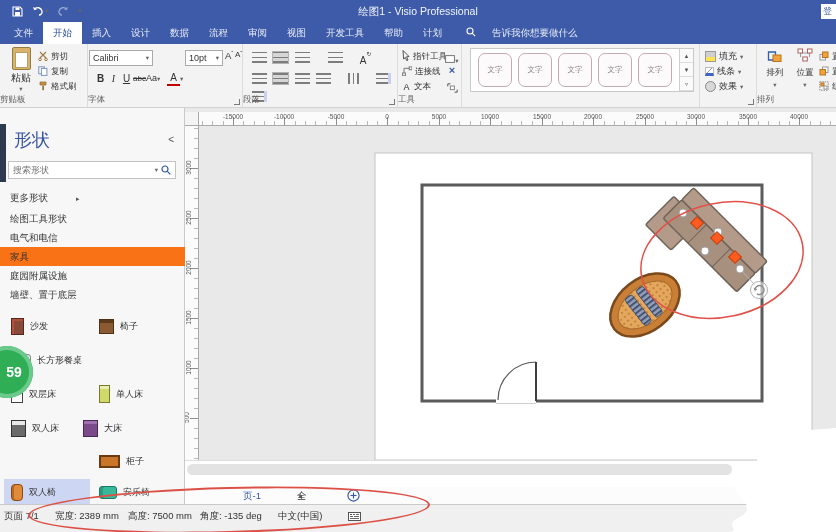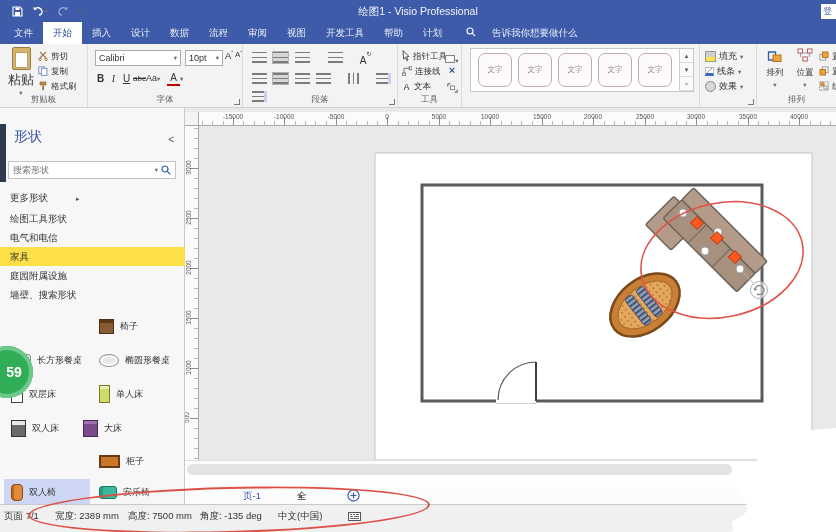--- a/index.html
+++ b/index.html
@@ -13,39 +13,39 @@
   #title{left:50%;top:0;transform:translateX(-50%);line-height:22px;font-size:10.5px;color:#f2f4fb;white-space:nowrap}
   #signin{right:0;top:4px;width:13px;height:15px;background:#fff;color:#3d5ba9;font-size:9px;line-height:15px;overflow:hidden;padding-left:2px}
   
   #tabrow{left:0;top:22px;width:836px;height:22px;background:#3d5ba9;display:flex;align-items:stretch;color:#e8ecf7;font-size:9.5px;padding-left:4px;box-sizing:border-box}
   .tab{padding:0 10px;line-height:22px;white-space:nowrap}
   .tab.active{background:#fff;color:#2b4d9c}
   #ribbon-search{display:flex;align-items:center;gap:16px;margin-left:14px;white-space:nowrap}
   
   #ribbon{left:0;top:44px;width:836px;height:64px;background:#f3f3f3;border-bottom:1px solid #d2d2d2;box-sizing:border-box}
   .rgroup{position:absolute;top:0;height:63px;border-right:1px solid #dcdcdc;box-sizing:border-box}
-  .glabel{position:absolute;bottom:1px;left:0;right:0;text-align:center;font-size:8.5px;color:#5e5e5e;white-space:nowrap}
+  .glabel{position:absolute;bottom:1px;left:0;right:0;text-align:left;font-size:8.5px;color:#5e5e5e;white-space:nowrap}
   .launcher{position:absolute;right:2px;bottom:2px;width:5px;height:5px;border-right:1px solid #7a7a7a;border-bottom:1px solid #7a7a7a}
   .sbtn{display:flex;align-items:center;gap:3px;height:15px;font-size:8.5px;color:#333;white-space:nowrap}
   .chev{font-size:6.5px;color:#666}
   .combo{height:16px;background:#fff;border:1px solid #ababab;font-size:9px;color:#333;display:flex;align-items:center;padding:0 3px;box-sizing:border-box}
   .fmt{display:inline-block;text-align:center;font-size:10px;color:#333;width:13px;line-height:15px}
   .pbar{width:15px;height:11px;display:inline-block;margin:1px;background:repeating-linear-gradient(to bottom,#7d7d7d 0 1.5px,transparent 1.5px 4.6px)}
   .pbar.vert{background:repeating-linear-gradient(to right,#7d7d7d 0 1.5px,transparent 1.5px 4.6px);width:11px}
   .pressed{background-color:#d6d6d6;outline:1px solid #b3b3b3}
   .swatch{width:34px;height:34px;border:1.5px solid #c2abb4;border-radius:7px;background:#fdfafb;display:flex;align-items:center;justify-content:center;font-size:7.5px;color:#917f88;box-sizing:border-box}
   .gscroll{width:13px;border-left:1px solid #cecece;display:flex;flex-direction:column}
   .gscroll div{flex:1;display:flex;align-items:center;justify-content:center;font-size:6px;color:#555;border-bottom:1px solid #dcdcdc;background:#fafafa}
   .fx-row{display:flex;align-items:center;gap:3px;font-size:9px;color:#333;height:15px;white-space:nowrap}
   .bigbtn{position:absolute;top:4px;width:28px;display:flex;flex-direction:column;align-items:center;gap:2px;font-size:8.5px;color:#333;white-space:nowrap}
   .minirow{display:flex;align-items:center;gap:3px;height:15px;font-size:8.5px;color:#333;white-space:nowrap}
   
   #panel{left:0;top:108px;width:185px;height:396px;background:#f7f7f7;border-right:1px solid #c9c9c9;box-sizing:border-box}
   .cat{position:absolute;left:0;width:185px;height:19px;line-height:19px;padding-left:10px;font-size:9.5px;color:#333;box-sizing:border-box;white-space:nowrap;overflow:hidden}
-  .cat.active{background:#fde047}
+  .cat.active{background:#f97316}
   .scell{position:absolute;height:26px;display:flex;align-items:center;padding-left:7px;font-size:9px;color:#333;box-sizing:border-box;white-space:nowrap;overflow:hidden}
   .scell .si{flex:none;margin-right:6px}
   .i-sofa{width:11px;height:15px;background:#8a4a3a;border:1px solid #53281f;box-shadow:inset 2px 2px 0 #b3503c}
   .i-chair{width:13px;height:13px;background:#8a5a32;border:1px solid #4f3015;box-shadow:inset 0 3px 0 #5f3a1a}
   .i-recttable{width:18px;height:11px;background:#c9c9c9;border:1px solid #8a8a8a;border-radius:3px;box-shadow:inset 0 0 0 2px #efefef}
   .i-ovaltable{width:18px;height:11px;background:#e8e8e8;border:1px solid #8a8a8a;border-radius:50%;box-shadow:inset 0 0 0 2px #fff}
   .i-bunk{width:10px;height:16px;background:#fff;border:1px solid #444;box-shadow:inset 0 4px 0 #777}
   .i-single{width:9px;height:16px;background:#cfd96a;border:1px solid #7a7a2a;box-shadow:inset 0 3px 0 #e8eeb0}
   .i-double{width:13px;height:15px;background:#6a6a6a;border:1px solid #333;box-shadow:inset 0 4px 0 #e8e8e8}
   .i-king{width:13px;height:15px;background:#7a4a8a;border:1px solid #462a52;box-shadow:inset 0 3px 0 #a070b0}
@@ -131,21 +131,21 @@
     </span>
   </div>
 
   <div id="ribbon" class="abs">
 
     <div class="rgroup" style="left:0;width:88px">
       <div style="position:absolute;left:6px;top:3px;width:30px;text-align:center">
         <div style="margin:0 auto;width:17px;height:21px;background:#d9b36a;border:1px solid #967c42;border-radius:2px;position:relative">
             <div style="position:absolute;left:2px;top:4px;width:11px;height:14px;background:#fff;border:1px solid #b5a06a"></div>
           </div>
-        <div style="font-size:13px;color:#333;margin-top:1px"><span>粘贴</span></div>
+        <div style="font-size:10px;color:#333;margin-top:1px"><span>粘贴</span></div>
         <div class="chev">▾</div>
       </div>
       <div style="position:absolute;left:38px;top:5px">
         <div class="sbtn">
             <span><svg width="10" height="10" viewBox="0 0 10 10">
                 <path d="M2 1 L8 7 M8 1 L2 7" stroke="#a07840" stroke-width="1.1" fill="none"></path>
                 <circle cx="2" cy="8.4" r="1.3" fill="none" stroke="#a07840"></circle>
                 <circle cx="8" cy="8.4" r="1.3" fill="none" stroke="#a07840"></circle>
               </svg></span>
             <span>剪切</span>
@@ -162,21 +162,21 @@
                 <path d="M2 1 h6 v3 h-6 z" fill="#c5903f" stroke="#8a6a30" stroke-width="0.7"></path>
                 <rect x="4.3" y="4.6" width="1.6" height="4.6" fill="#8a6a30"></rect>
               </svg></span>
             <span>格式刷</span>
           </div>
       </div>
       <div class="glabel">剪贴板</div>
     </div>
 
     <div class="rgroup" style="left:88px;width:155px">
-      <div class="combo" style="position:absolute;left:7px;top:6px;width:86px">
+      <div class="combo" style="position:absolute;left:1px;top:6px;width:64px">
           <span>Calibri</span>
           <span class="chev" style="margin-left:auto">▾</span>
         </div>
       <div class="combo" style="position:absolute;left:97px;top:6px;width:38px">
           <span>10pt</span>
           <span class="chev" style="margin-left:auto">▾</span>
         </div>
       <span style="position:absolute;left:137px;top:6px;font-size:9.5px;color:#333"><span>A</span><span style="font-size:6px;vertical-align:top">ˆ</span></span>
       <span style="position:absolute;left:147px;top:6px;font-size:8px;color:#333"><span>A</span><span style="font-size:6px;vertical-align:top">ˇ</span></span>
       <div style="position:absolute;left:6px;top:27px;display:flex;align-items:center">
@@ -342,49 +342,49 @@
               </svg></span>
             <span>组合</span>
           </div>
       </div>
       <div class="glabel">排列</div>
     </div>
   </div>
 
   <div id="panel" class="abs">
     <div style="position:absolute;left:0;top:16px;width:6px;height:58px;background:#2e3a4e"></div>
-    <div style="position:absolute;left:14px;top:20px;font-size:14px;color:#3955a3">形状</div>
+    <div style="position:absolute;left:14px;top:20px;font-size:18px;color:#3955a3">形状</div>
     <div style="position:absolute;right:10px;top:26px;font-size:10px;color:#555">&lt;</div>
     <div style="position:absolute;left:8px;top:53px;width:168px;height:18px;background:#fff;border:1px solid #c3c3c3;display:flex;align-items:center;box-sizing:border-box">
       <input style="flex: 1 1 0%; border: none; outline: none; font-size: 9px; padding: 0px 4px; color: rgb(102, 102, 102); background: transparent; font-family: inherit;" placeholder="搜索形状">
       <span class="chev" style="margin-right:3px">▾</span>
       <span style="margin-right:4px"><svg width="10" height="10" viewBox="0 0 10 10">
             <circle cx="4" cy="4" r="3" fill="none" stroke="#2f55a4" stroke-width="1.2"></circle>
             <line x1="6.3" y1="6.3" x2="9.3" y2="9.3" stroke="#2f55a4" stroke-width="1.2"></line>
           </svg></span>
     </div>
     <div style="position:absolute;left:10px;top:84px;font-size:9.5px;color:#333"><span>更多形状</span><span style="margin-left:28px;font-size:7px;color:#555">▸</span></div>
 
     <div class="cat" style="top:101px">绘图工具形状</div>
     <div class="cat" style="top:120px">电气和电信</div>
     <div class="cat active" style="top:139px">家具</div>
     <div class="cat" style="top:158px">庭园附属设施</div>
-    <div class="cat" style="top:177px">墙壁、搜索形状</div>
-
+    <div class="cat" style="top:177px">墙壁、置于底层</div>
+
+    <div class="scell" style="left:4px;top:205px;width:86px">
+        <span class="si i-sofa"></span>
+        <span>沙发</span>
+      </div>
     <div class="scell" style="left:92px;top:205px;width:90px">
         <span class="si i-chair"></span>
         <span>椅子</span>
       </div>
     <div class="scell" style="left:4px;top:239px;width:86px">
         <span class="si i-recttable"></span>
         <span>长方形餐桌</span>
-      </div>
-    <div class="scell" style="left:92px;top:239px;width:90px">
-        <span class="si i-ovaltable"></span>
-        <span>椭圆形餐桌</span>
       </div>
     <div class="scell" style="left:4px;top:273px;width:86px">
         <span class="si i-bunk"></span>
         <span>双层床</span>
       </div>
     <div class="scell" style="left:92px;top:273px;width:90px">
         <span class="si i-single"></span>
         <span>单人床</span>
       </div>
     <div class="scell" style="left:4px;top:307px;width:86px">

